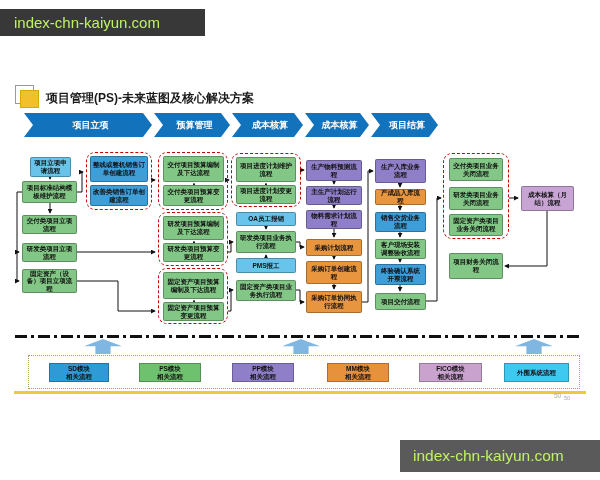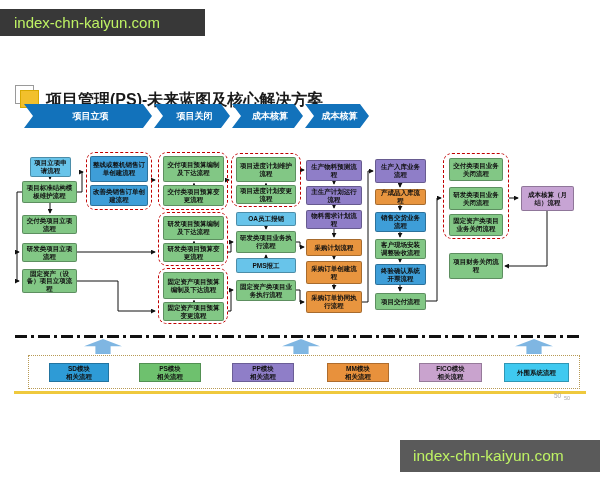--- a/index.html
+++ b/index.html
@@ -3,22 +3,22 @@
 <meta charset="utf-8">
 <style>
   html,body{margin:0;padding:0;}
   body{width:600px;height:480px;position:relative;overflow:hidden;background:#ffffff;
        font-family:"Liberation Sans","DejaVu Sans",sans-serif;}
   .wm{position:absolute;color:#bef264;display:flex;align-items:center;box-sizing:border-box;}
   .wm-top{left:0;top:9px;width:205px;height:27px;background:#383838;padding-left:14px;font-size:15px;}
   .wm-bottom{left:400px;top:440px;width:200px;height:32px;background:#5a5a5a;padding-left:13px;font-size:15.5px;}
   .sq-back{position:absolute;left:15px;top:85px;width:17px;height:17px;background:#fff;border:1px solid #9a9a9a;}
   .sq-front{position:absolute;left:20px;top:90px;width:17px;height:16px;background:#F2C02C;border:1px solid #d8a900;}
-  .ptitle{position:absolute;left:46px;top:90px;font-size:16px;font-weight:bold;color:#1a1a1a;}
-  .chevrow{position:absolute;left:24px;top:104px;display:flex;gap:2px;}
+  .ptitle{position:absolute;left:46px;top:90px;font-size:12px;font-weight:bold;color:#1a1a1a;}
+  .chevrow{position:absolute;left:24px;top:113px;display:flex;gap:2px;}
   .chev{height:24px;background:#1272BB;color:#fff;font-weight:bold;font-size:9px;
         display:flex;align-items:center;justify-content:center;box-sizing:border-box;padding-left:5px;
         clip-path:polygon(0 0,calc(100% - 9px) 0,100% 50%,calc(100% - 9px) 100%,0 100%,9px 50%);}
   .box{position:absolute;display:flex;align-items:center;justify-content:center;text-align:center;
        font-size:6.5px;line-height:1.18;color:#101010;font-weight:bold;
        border:1px solid rgba(0,0,0,.28);border-radius:2px;padding:1px 2px;box-sizing:border-box;z-index:2;}
   .bx-green{background:#82C785;}
   .bx-lightblue{background:#68C4EA;}
   .bx-midblue{background:#3E9ED8;}
   .bx-purple{background:#8F7EC8;}
@@ -44,23 +44,24 @@
 
 <div class="wm wm-top">index-chn-kaiyun.com</div>
 <div class="wm wm-bottom">index-chn-kaiyun.com</div>
 
 <div class="sq-back"></div>
 <div class="sq-front"></div>
 <div class="ptitle">项目管理(PS)-未来蓝图及核心解决方案</div>
 
 <div class="chevrow">
   <div class="chev" style="width:128px">项目立项</div>
-  <div class="chev" style="width:76px">项目关闭</div>
+  <div class="chev" style="width:76px">预算管理</div>
   <div class="chev" style="width:71px">成本核算</div>
   <div class="chev" style="width:64px">成本核算</div>
+  <div class="chev" style="width:67px">项目结算</div>
 </div>
 
 <svg class="lines" width="600" height="480" viewBox="0 0 600 480">
   <defs>
     <marker id="ah" viewBox="0 0 6 6" markerWidth="5" markerHeight="5" refX="5" refY="3" orient="auto">
       <path d="M0,0 L6,3 L0,6 Z" fill="#111"></path>
     </marker>
   </defs>
   <g stroke="#111" stroke-width="1" fill="none">
     <path d="M50,177 L50,179" marker-end="url(#ah)"></path>

